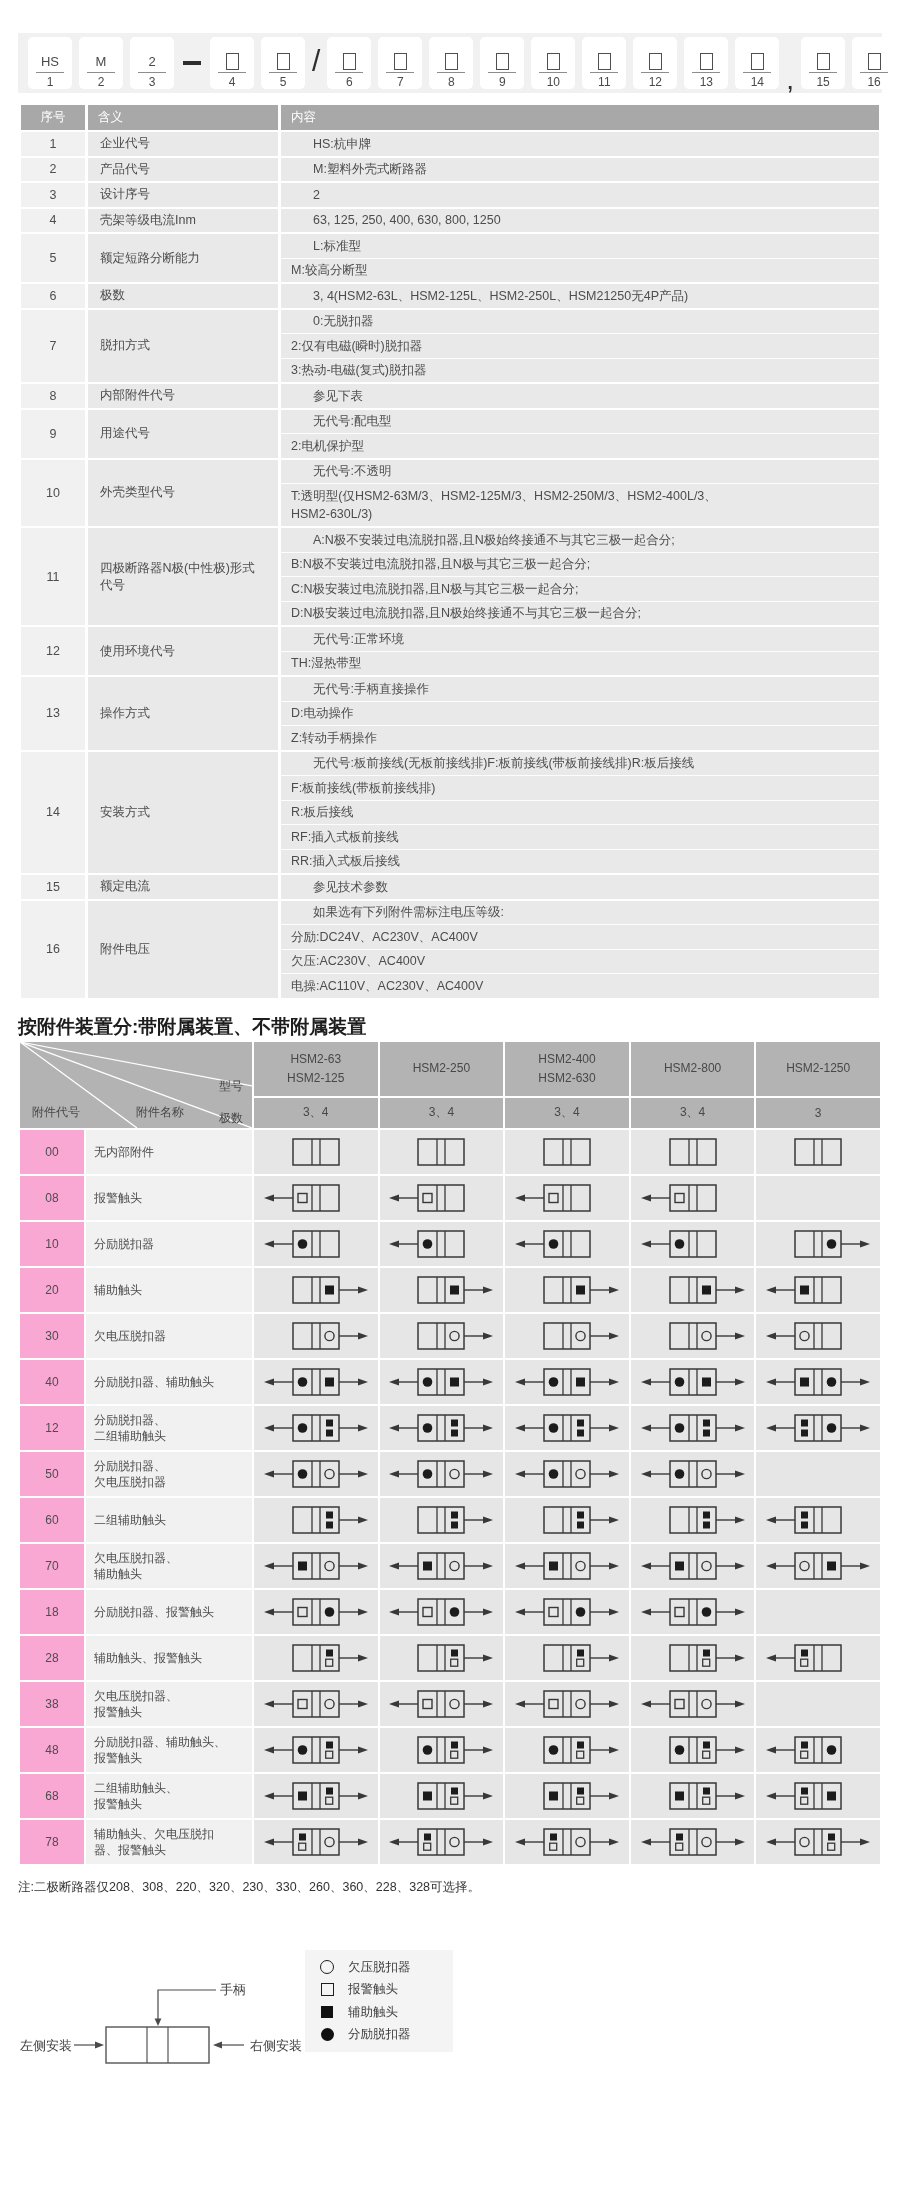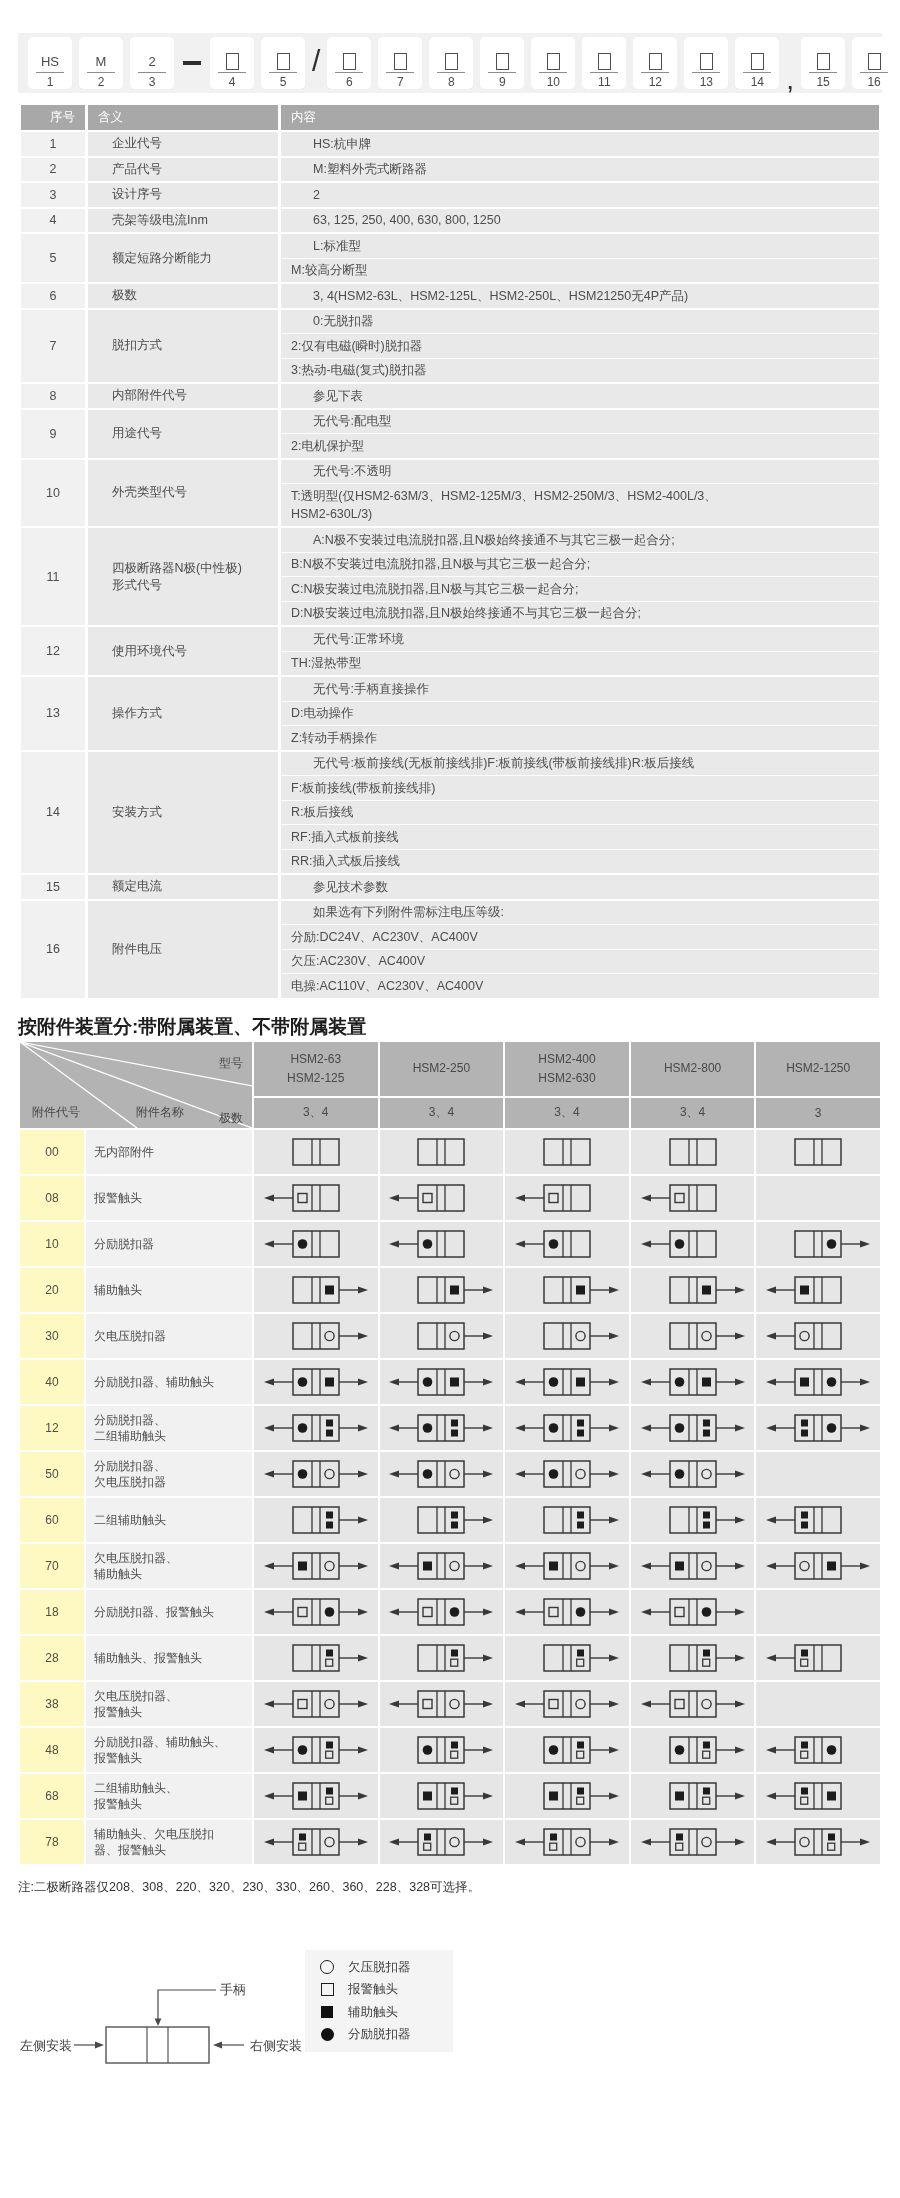--- a/index.html
+++ b/index.html
@@ -14,44 +14,44 @@
   .code-card .num{font-size:12px;color:#4a4a4a;}
   .box-glyph{width:13px;height:17px;border:1.6px solid #4f4f4f;display:inline-block;box-sizing:border-box;}
   .sep{flex:0 0 auto;color:#2d2d2d;display:flex;align-items:center;justify-content:center;}
   .sep-dash{width:18px;height:3.5px;background:#2d2d2d;margin:0 2px;}
   .sep-slash{font-size:30px;font-weight:400;transform:translateY(-2px);}
   .sep-comma{font-size:28px;align-self:flex-end;line-height:10px;margin-bottom:8px;}
 
   
   table.spec{border-collapse:separate;border-spacing:3px 2px;width:100%;margin-top:10px;font-size:12.5px;table-layout:fixed;}
   table.spec th{background:#a8a8a8;color:#fff;font-weight:normal;text-align:left;padding:4px 10px;font-size:12.5px;}
-  table.spec th.h-no{text-align:right;}
+  table.spec th.h-no{text-align:center;}
   table.spec td{background:#e9e9e9;vertical-align:middle;padding:0;}
   table.spec td.no{background:#f1f1f1;text-align:center;}
-  table.spec td.meaning{padding:2px 24px;line-height:17px;}
+  table.spec td.meaning{padding:2px 12px;line-height:17px;}
   table.spec td.content{background:#e9e9e9;}
   table.spec td.content .line{padding:2.5px 10px;line-height:18.5px;border-top:1px solid rgba(255,255,255,.9);white-space:pre-line;}
   table.spec td.content .line:first-child{border-top:none;padding-left:32px;}
 
   .bold-note{margin:14px 0 0;font-size:19px;font-weight:bold;color:#1d1d1d;}
   .section-title{margin:124px 0 8px;font-size:13px;color:#4a4a4a;font-weight:normal;}
 
   
   table.acc{border-collapse:separate;border-spacing:2px;width:100%;font-size:12px;table-layout:fixed;}
   table.acc td{padding:0;}
   table.acc td.model{background:#b3b3b3;color:#484848;text-align:center;height:54px;white-space:pre-line;line-height:19px;vertical-align:middle;}
   table.acc td.poles{background:#b3b3b3;color:#484848;text-align:center;height:30px;vertical-align:middle;}
   table.acc td.corner{background:#b3b3b3;position:relative;}
   .corner-label{position:absolute;color:#484848;font-size:12px;}
-  .cl-model{top:13px;right:9px;}
+  .cl-model{top:36px;right:9px;}
   .cl-poles{top:68px;right:9px;}
   .cl-code{bottom:7px;left:12px;}
   .cl-name{bottom:7px;left:116px;}
   table.acc tbody td{background:#e6e6e6;text-align:center;height:44px;vertical-align:middle;}
-  table.acc tbody td.a-code{background:#fef9c3;}
+  table.acc tbody td.a-code{background:#f9a8d4;}
   table.acc tbody td.a-name{background:#f1f1f1;text-align:left;padding:4px 8px;white-space:pre-line;line-height:16px;box-sizing:border-box;}
 
   .note{margin:13px 0 0;font-size:12.5px;color:#333;}
 
   
   .figure-area{position:relative;height:205px;margin-top:4px;}
   .fig-svg{position:absolute;left:0;top:72px;}
   .legend{position:absolute;left:287px;top:50px;background:#f4f4f4;padding:10px 16px 10px 14px;display:flex;flex-direction:column;gap:7.5px;min-width:118px;}
   .legend-item{display:flex;align-items:center;gap:13px;font-size:12.5px;color:#3d3d3d;height:15px;}
   .lsym{flex:0 0 16px;display:flex;align-items:center;justify-content:center;}

